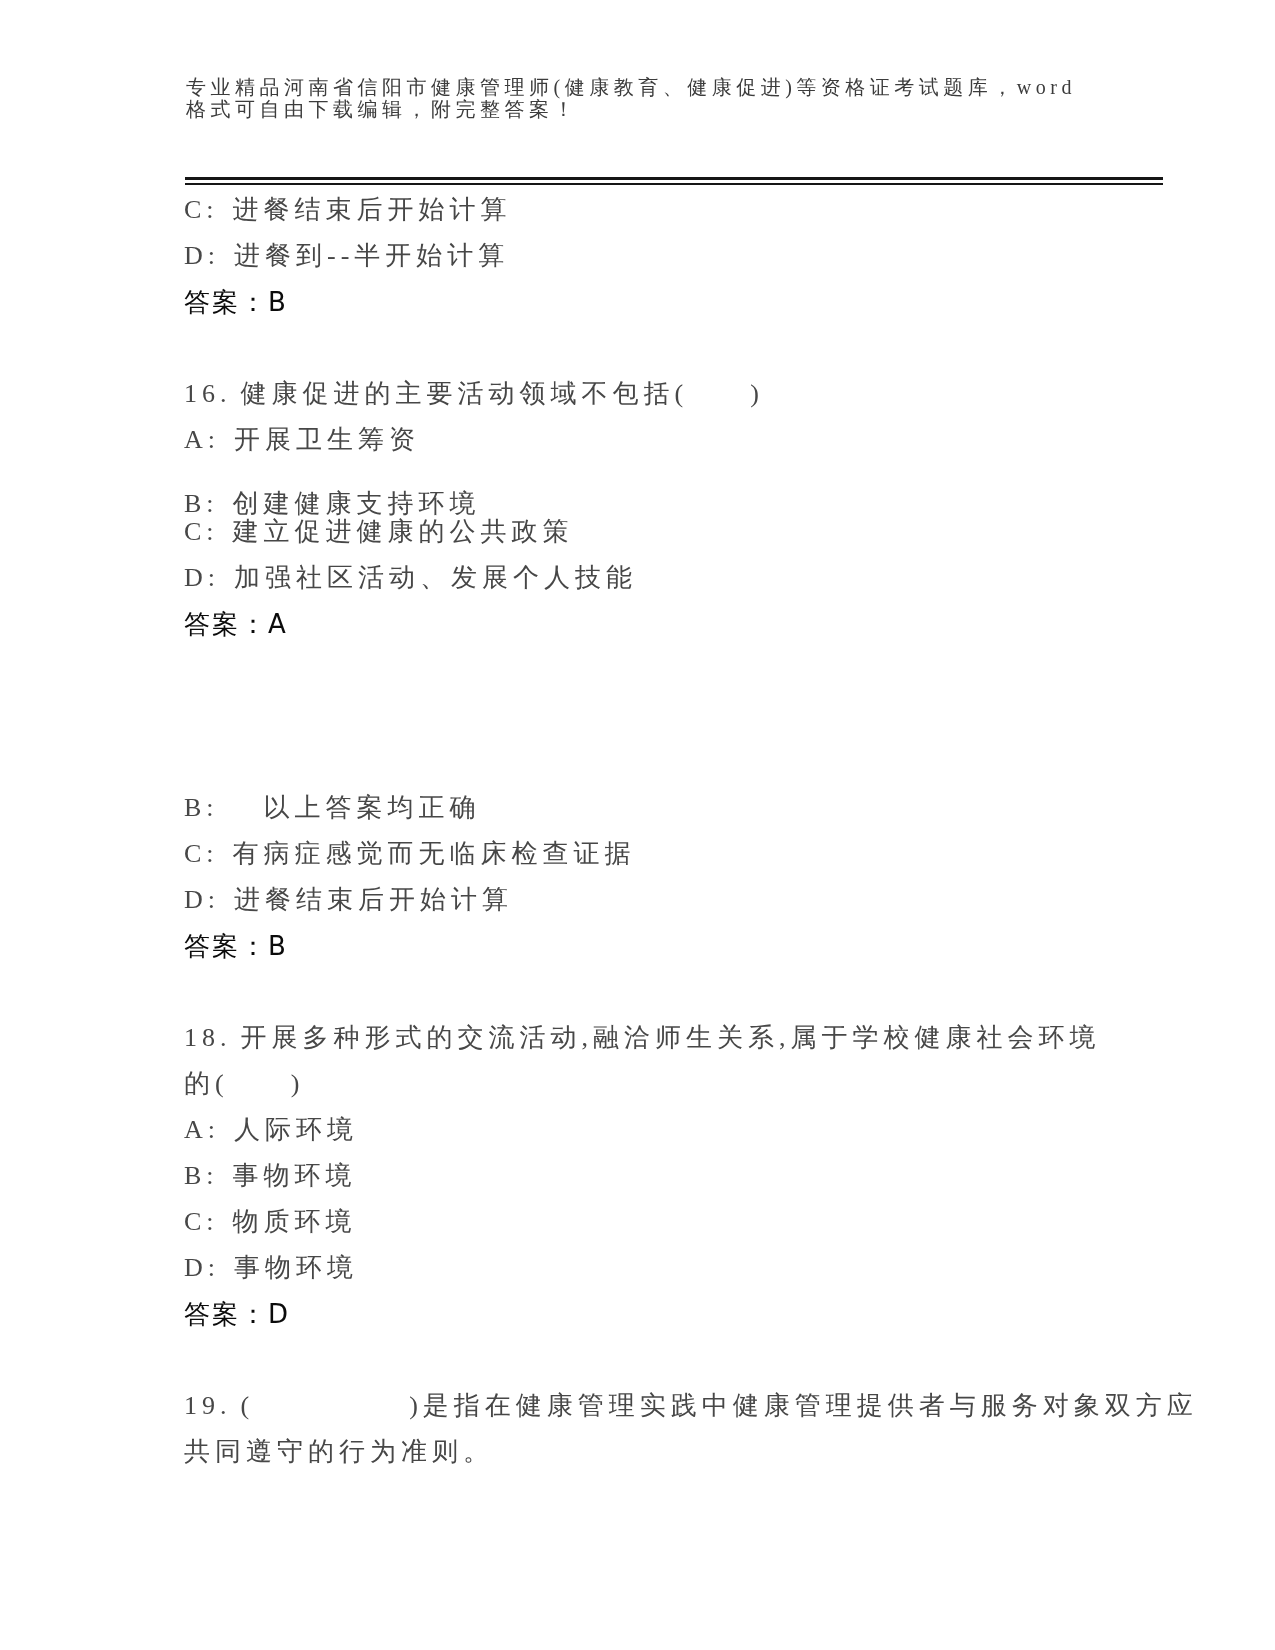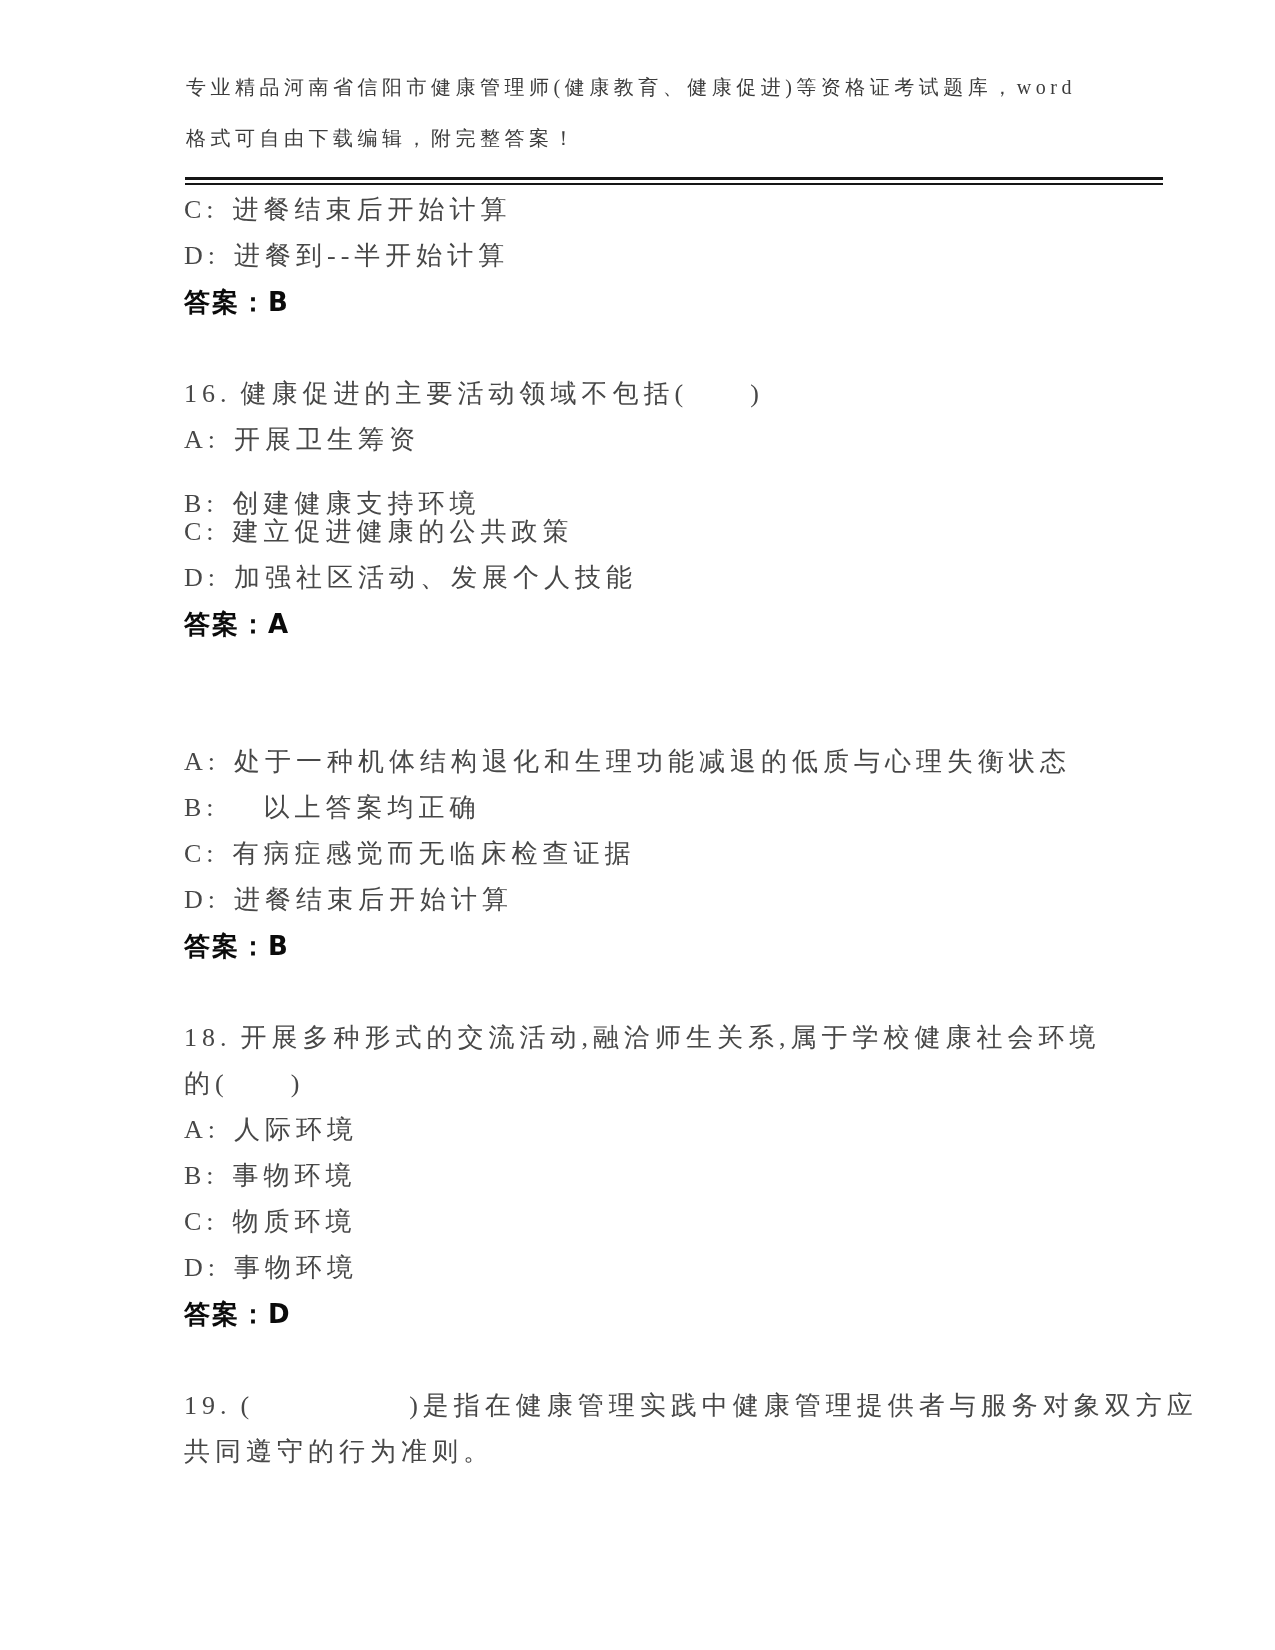--- a/index.html
+++ b/index.html
@@ -37,46 +37,45 @@
   .body-text{
     font-family:"Liberation Serif","DejaVu Serif",serif;
     font-size:26px;
     letter-spacing:5px;
     color:#474747;
   }
   .otext{margin-left:14px;}
   .stem-text{margin-left:9px;}
   .answer-line{
     font-family:"DejaVu Sans","Liberation Sans",sans-serif;
-    font-size:26px;font-weight:700;
+    font-size:26px;font-weight:400;
     letter-spacing:2px;
     color:#0b0b0b;
   }
 </style>
 </head>
 <body>
 
 <div class="page">
 
   <div class="header-line" style="top:70px">专业精品河南省信阳市健康管理师(健康教育、健康促进)等资格证考试题库，word</div>
-  <div class="header-line" style="top:121px">格式可自由下载编辑，附完整答案！</div>
+  <div class="header-line" style="top:92px">格式可自由下载编辑，附完整答案！</div>
   <div class="header-divider"></div>
 
   <div class="line body-text" style="top:187px"><span>C:</span><span class="otext">进餐结束后开始计算</span></div>
   <div class="line body-text" style="top:233px"><span>D:</span><span class="otext">进餐到--半开始计算</span></div>
   <div class="line answer-line" style="top:279px"><span>答案：</span><span>B</span></div>
 
   <div class="line body-text" style="top:371px"><span>16.</span><span class="stem-text">健康促进的主要活动领域不包括(　　)</span></div>
   <div class="line body-text" style="top:417px"><span>A:</span><span class="otext">开展卫生筹资</span></div>
   <div class="line body-text" style="top:481px"><span>B:</span><span class="otext">创建健康支持环境</span></div>
   <div class="line body-text" style="top:509px"><span>C:</span><span class="otext">建立促进健康的公共政策</span></div>
   <div class="line body-text" style="top:555px"><span>D:</span><span class="otext">加强社区活动、发展个人技能</span></div>
   <div class="line answer-line" style="top:601px"><span>答案：</span><span>A</span></div>
 
-  <div class="line body-text" style="top:739px"><span>A:</span><span class="otext">处于一种机体结构退化和生理功能减退的低质与心理失衡状态</span></div>
   <div class="line body-text" style="top:785px"><span>B:</span><span class="otext">　以上答案均正确</span></div>
   <div class="line body-text" style="top:831px"><span>C:</span><span class="otext">有病症感觉而无临床检查证据</span></div>
   <div class="line body-text" style="top:877px"><span>D:</span><span class="otext">进餐结束后开始计算</span></div>
   <div class="line answer-line" style="top:923px"><span>答案：</span><span>B</span></div>
 
   <div class="line body-text" style="top:1015px"><span>18.</span><span class="stem-text">开展多种形式的交流活动,融洽师生关系,属于学校健康社会环境</span></div>
   <div class="line body-text" style="top:1061px"><span>的(　　)</span></div>
   <div class="line body-text" style="top:1107px"><span>A:</span><span class="otext">人际环境</span></div>
   <div class="line body-text" style="top:1153px"><span>B:</span><span class="otext">事物环境</span></div>
   <div class="line body-text" style="top:1199px"><span>C:</span><span class="otext">物质环境</span></div>

